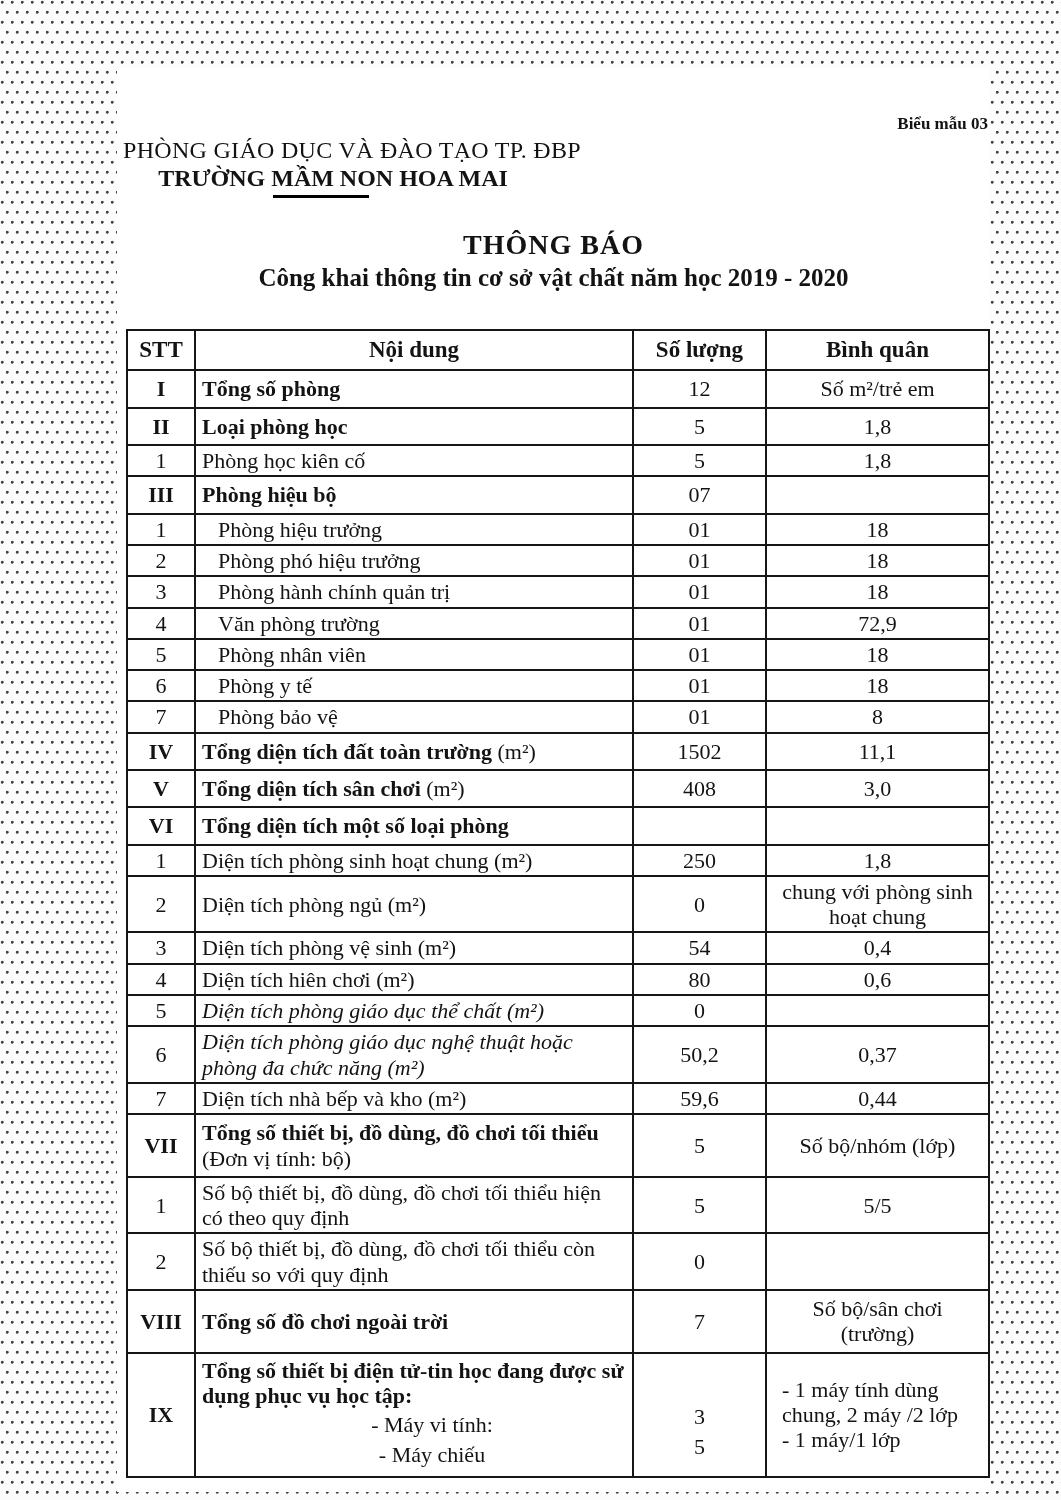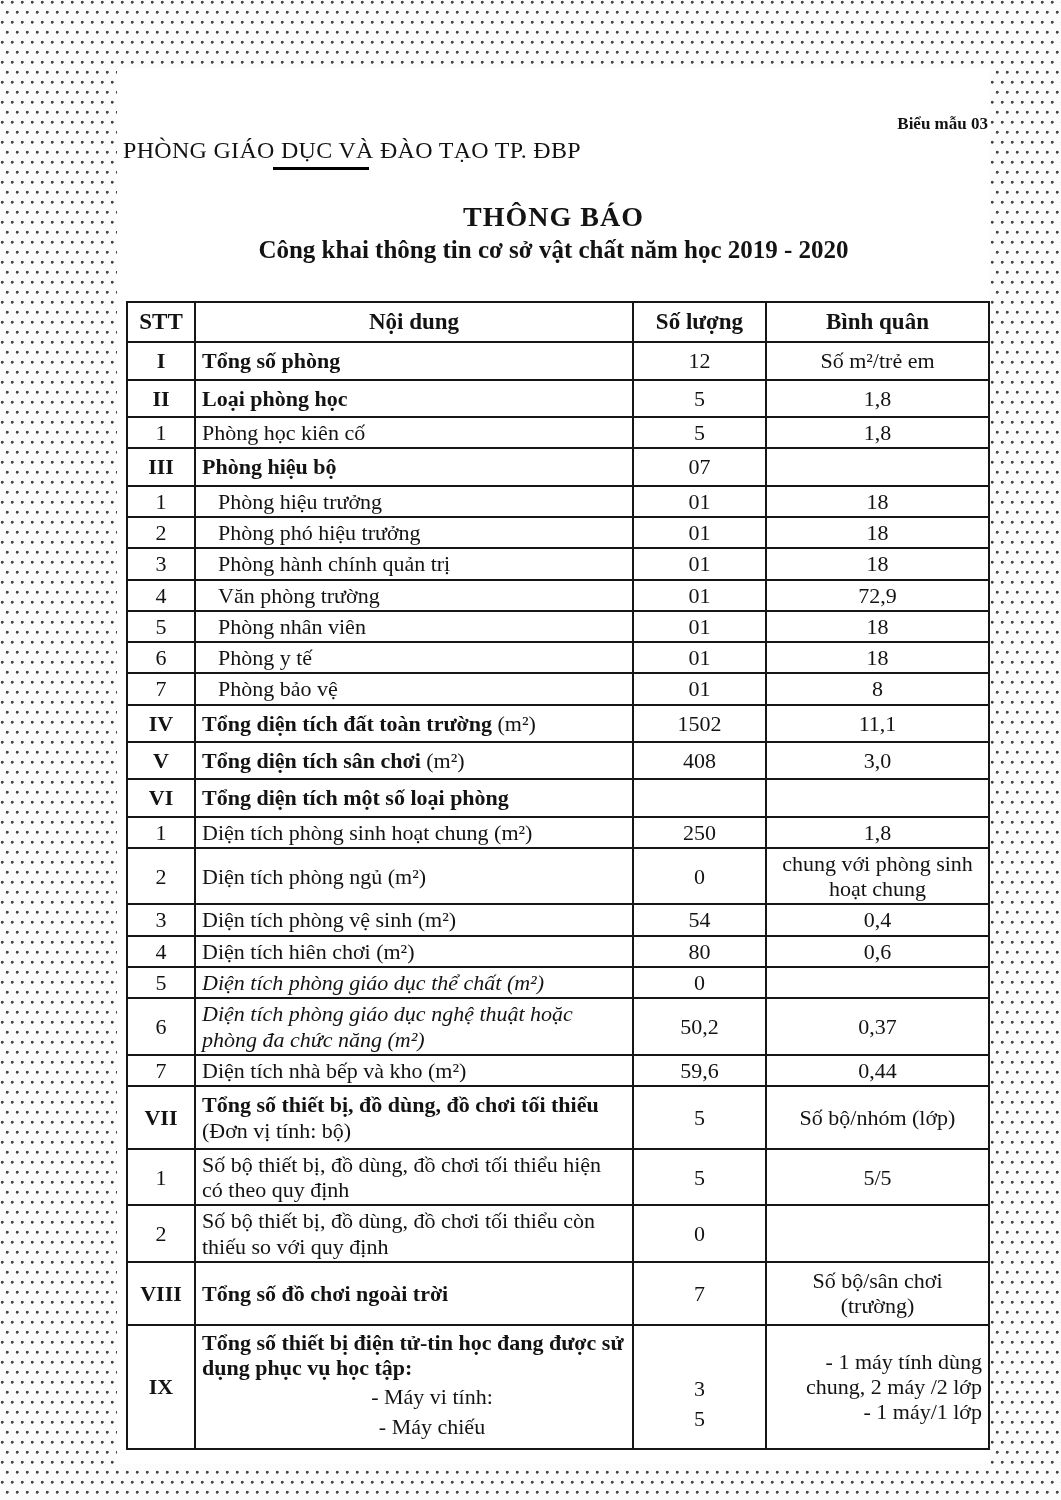--- a/index.html
+++ b/index.html
@@ -80,41 +80,42 @@
   col.c3 { width: 133px; }
   col.c4 { width: 223px; }
   .tbl th, .tbl td {
     border: 2px solid #161616;
     vertical-align: middle;
     padding: 2px 6px;
   }
   .tbl th { font-size: 23px; padding: 6px 4px; text-align: center; }
   td.stt { text-align: center; }
   td.num { text-align: center; }
-  td.num.left { text-align: right; padding-left: 15px; }
+  td.num.left { text-align: left; padding-left: 15px; }
   tr.section td { padding-top: 5px; padding-bottom: 5px; }
   tr.section td.stt { font-weight: bold; }
   td.content.ind { padding-left: 22px; }
   .b { font-weight: bold; }
   .it { font-style: italic; }
   .blk { display: block; }
   .ind2 { margin-left: 36px; text-align: center; }
   .tbl tr:last-child td.content { vertical-align: top; padding-top: 4px; }
   .tbl tr:last-child td.content .blk { margin-bottom: 4px; }
   .tbl tr:last-child td.qty { vertical-align: top; padding-top: 50px; }
   .tbl tr:last-child td.qty div { margin-bottom: 5px; }
 </style>
 </head>
 <body>
 
 <div class="screen">
   <div class="page">
 
     <div class="form-label">Biểu mẫu 03</div>
     <div class="agency">PHÒNG GIÁO DỤC VÀ ĐÀO TẠO TP. ĐBP</div>
+    <div class="school">TRƯỜNG MẦM NON HOA MAI</div>
     <div class="rule"></div>
 
     <div class="title">THÔNG BÁO</div>
     <div class="subtitle">Công khai thông tin cơ sở vật chất năm học 2019 - 2020</div>
 
     <table class="tbl">
       <colgroup>
         <col class="c1">
           <col class="c2">
           <col class="c3">

